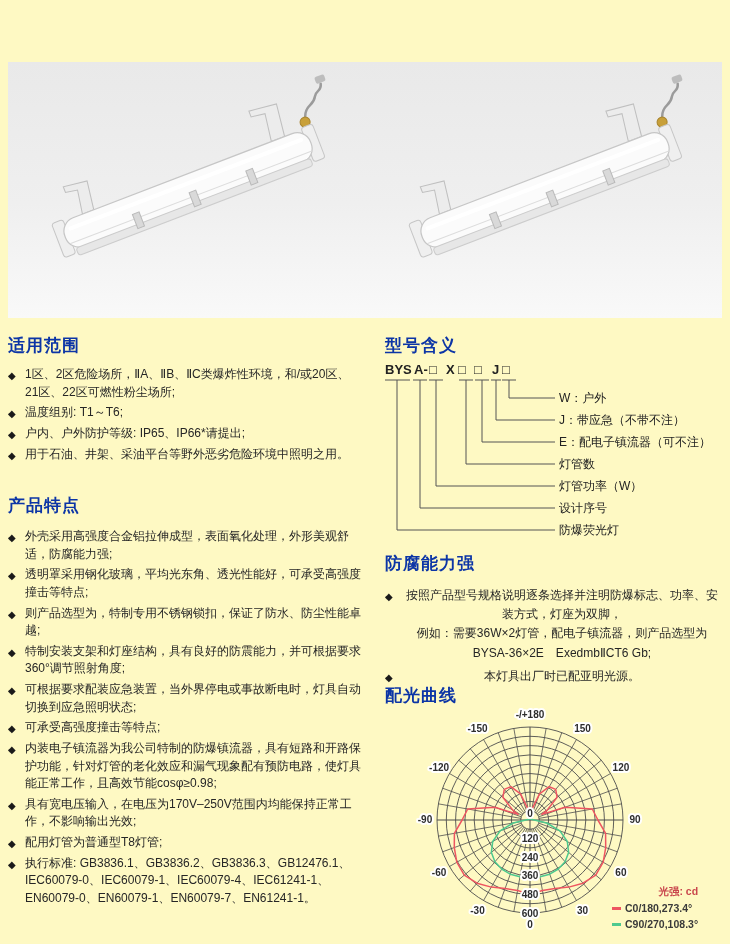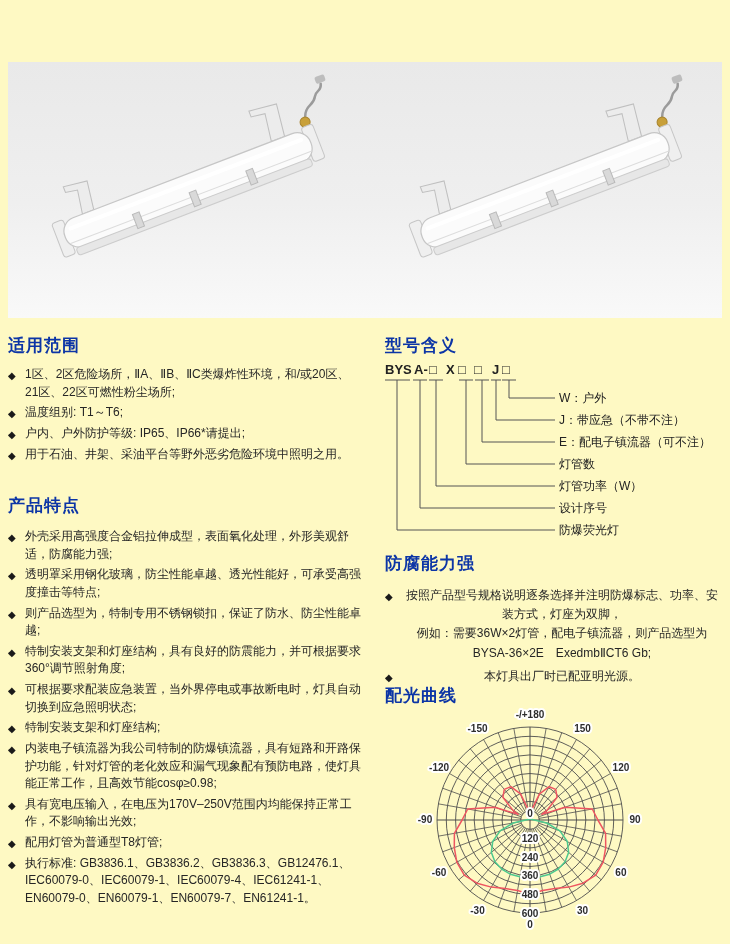--- a/index.html
+++ b/index.html
@@ -105,37 +105,37 @@
         </li>
     </ul>
     <h2 class="hd" style="top:160px">产品特点</h2>
     <ul class="blist" style="top:192px">
       <li>
           <span class="d">◆</span>
           <span class="t">外壳采用高强度合金铝拉伸成型，表面氧化处理，外形美观舒适，防腐能力强;</span>
         </li>
       <li>
           <span class="d">◆</span>
-          <span class="t">透明罩采用钢化玻璃，防尘性能卓越、透光性能好，可承受高强度撞击等特点;</span>
+          <span class="t">透明罩采用钢化玻璃，平均光东角、透光性能好，可承受高强度撞击等特点;</span>
         </li>
       <li>
           <span class="d">◆</span>
           <span class="t">则产品选型为，特制专用不锈钢锁扣，保证了防水、防尘性能卓越;</span>
         </li>
       <li>
           <span class="d">◆</span>
           <span class="t">特制安装支架和灯座结构，具有良好的防震能力，并可根据要求360°调节照射角度;</span>
         </li>
       <li>
           <span class="d">◆</span>
           <span class="t">可根据要求配装应急装置，当外界停电或事故断电时，灯具自动切换到应急照明状态;</span>
         </li>
       <li>
           <span class="d">◆</span>
-          <span class="t">特制安装支架和灯座结构;</span>
+          <span class="t">可承受高强度撞击等特点;</span>
         </li>
       <li>
           <span class="d">◆</span>
           <span class="t">内装电子镇流器为我公司特制的防爆镇流器，具有短路和开路保护功能，针对灯管的老化效应和漏气现象配有预防电路，使灯具能正常工作，且高效节能cosφ≥0.98;</span>
         </li>
       <li>
           <span class="d">◆</span>
           <span class="t">具有宽电压输入，在电压为170V–250V范围内均能保持正常工作，不影响输出光效;</span>
         </li>
       <li>
@@ -266,16 +266,27 @@
           <text x="197.5" y="205.93266739736606" text-anchor="middle" class="ang">30</text>
           <text x="92.5" y="205.93266739736606" text-anchor="middle" class="ang">-30</text>
           <text x="145" y="220" text-anchor="middle" class="ang">0</text>
           <text x="145" y="109" text-anchor="middle" class="rad">0</text>
           <text x="145" y="134.1" text-anchor="middle" class="rad">120</text>
           <text x="145" y="152.7" text-anchor="middle" class="rad">240</text>
           <text x="145" y="171.3" text-anchor="middle" class="rad">360</text>
           <text x="145" y="189.9" text-anchor="middle" class="rad">480</text>
           <text x="145" y="208.5" text-anchor="middle" class="rad">600</text>
         </svg>
+      <div class="legend">
+        <div class="lg-title">光强: cd</div>
+        <div class="lg-row">
+            <span class="dash" style="background: rgb(238, 85, 96);"></span>
+            <span>C0/180,273.4°</span>
+          </div>
+        <div class="lg-row">
+            <span class="dash" style="background: rgb(78, 201, 142);"></span>
+            <span>C90/270,108.3°</span>
+          </div>
+      </div>
     </div>
 
   </div>
 </div>
 
 </body></html>

